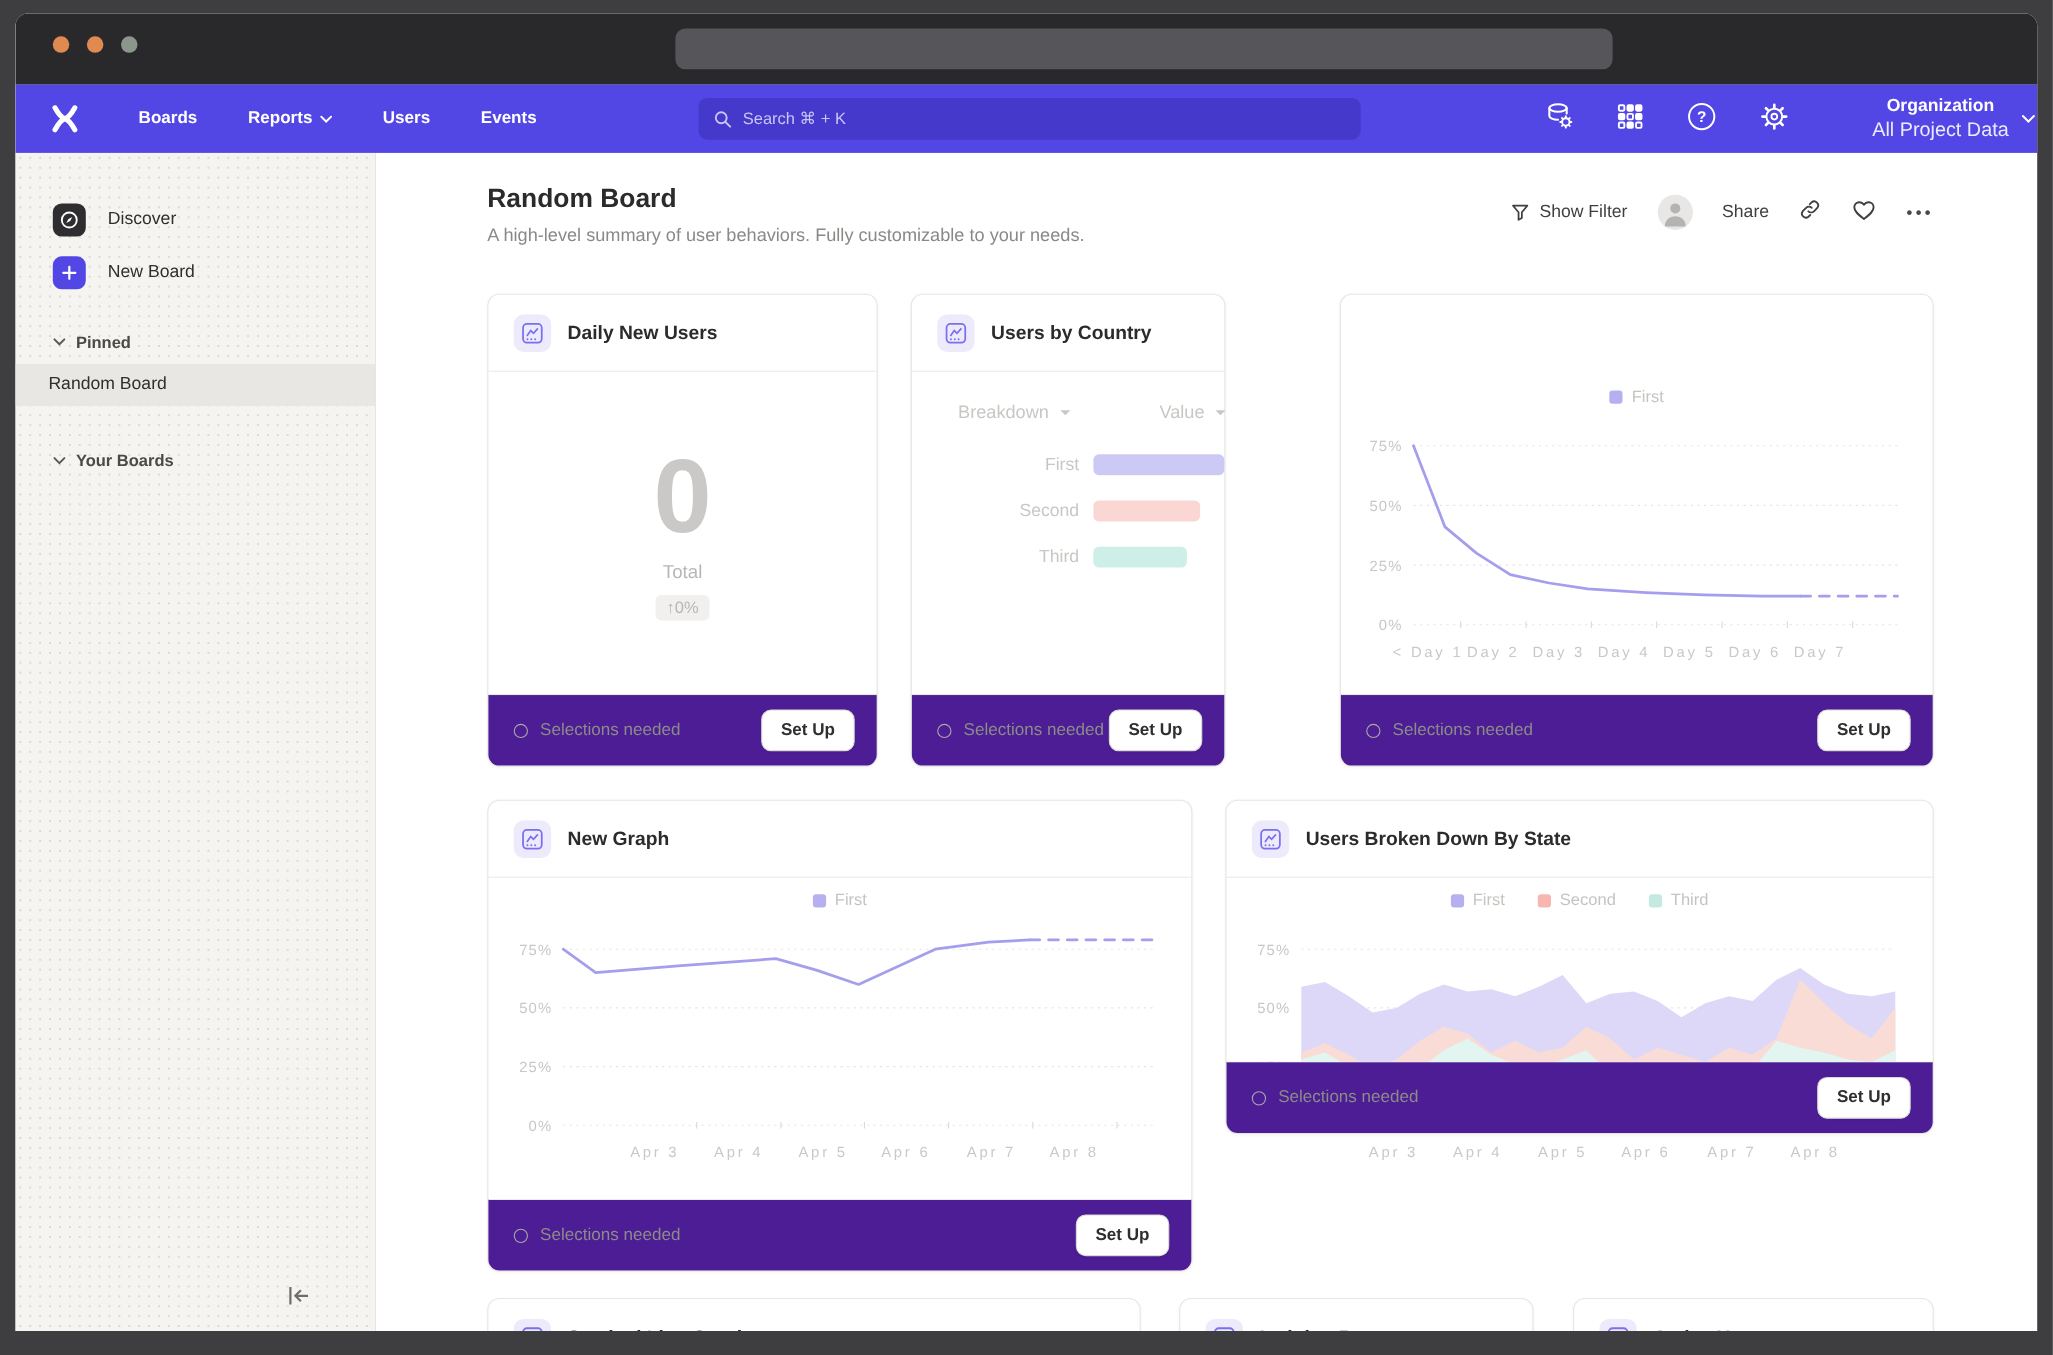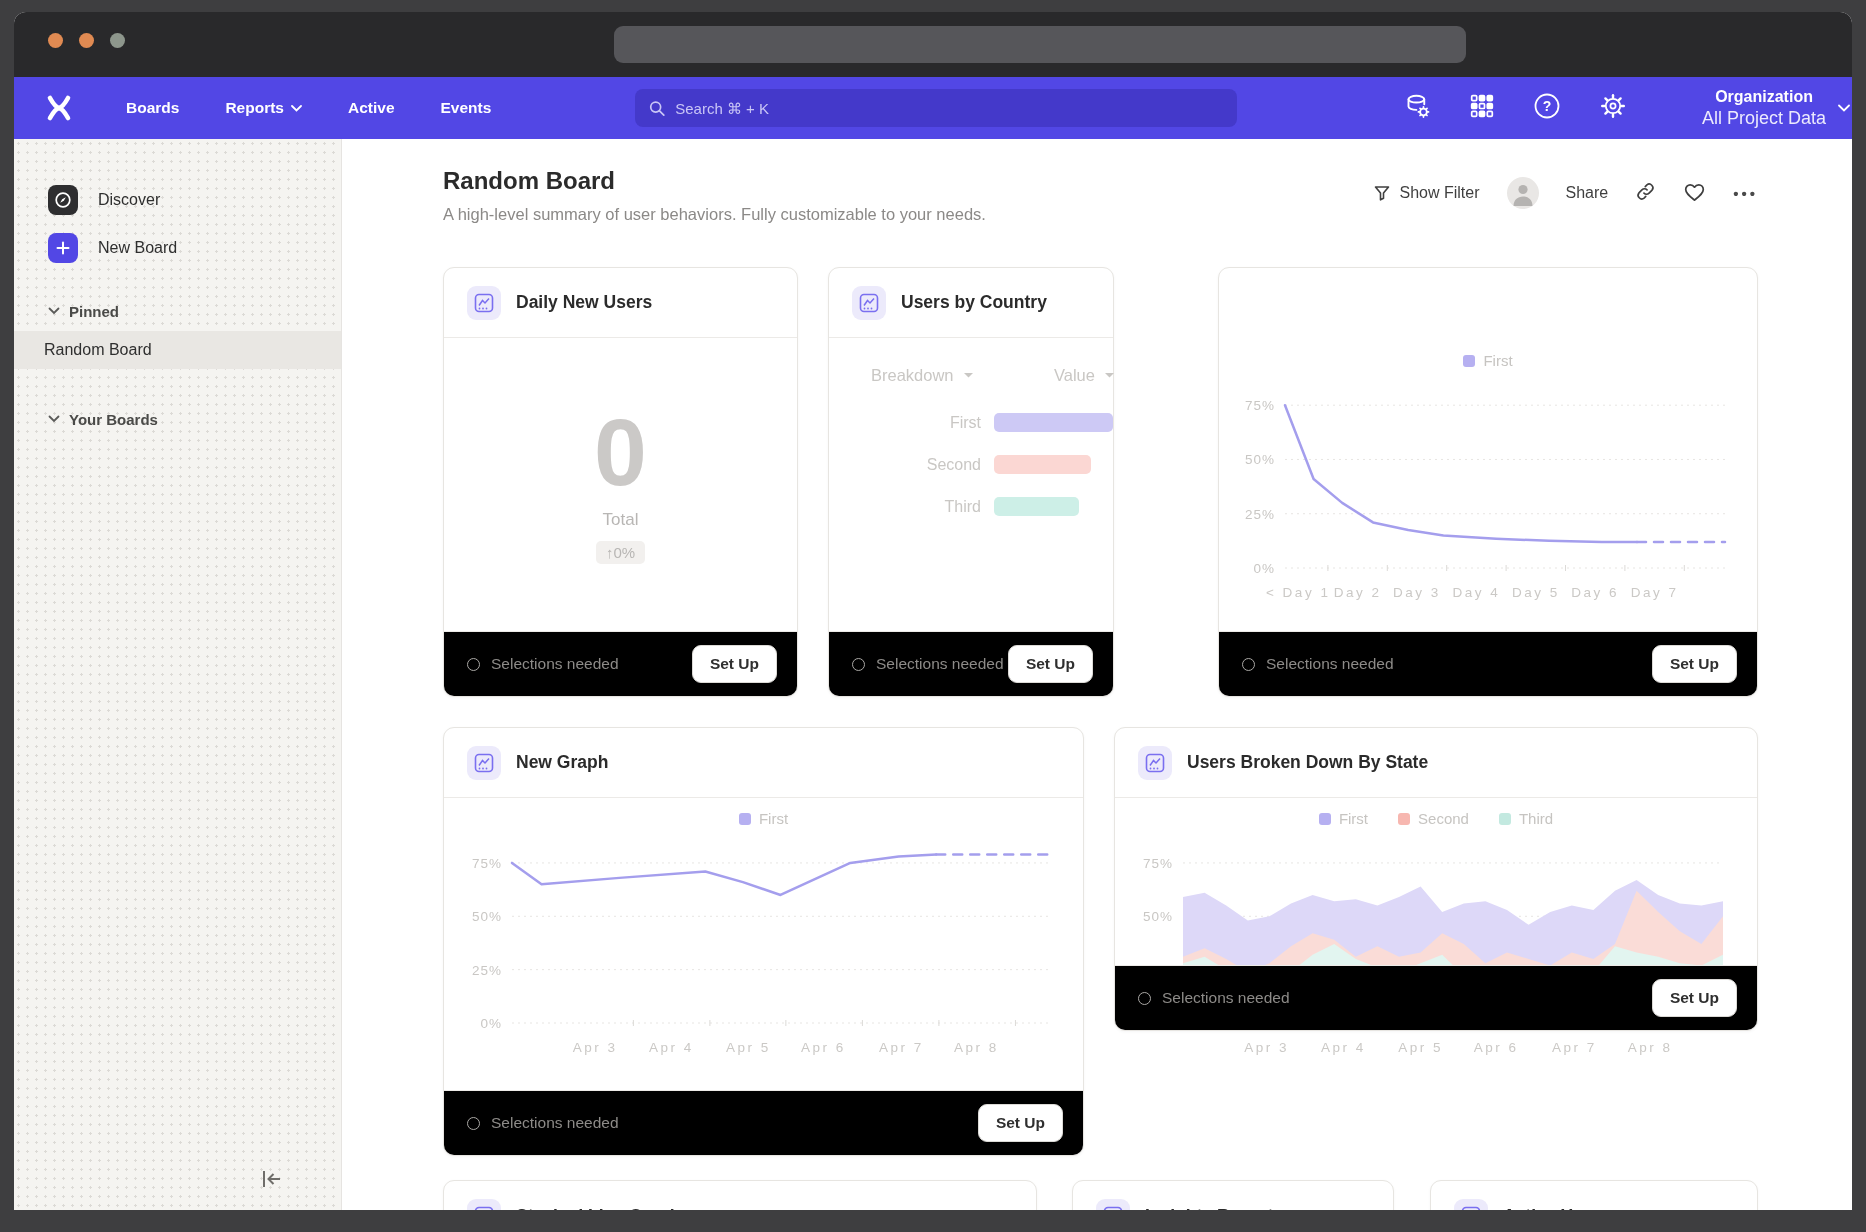--- a/index.html
+++ b/index.html
@@ -59,21 +59,21 @@
   
   .card { position:absolute; background:#fff; border:1px solid #e7e5e1; border-radius:11px;
           box-shadow:0 1px 3px rgba(0,0,0,0.04); }
   .card-head { position:absolute; left:0; right:0; top:0; height:70px; display:flex; align-items:center; gap:15px;
                padding-left:23px; border-bottom:1px solid #eceae7; }
   .card.no-body .card-head { border-bottom:none; }
   .card-icon { width:34px; height:34px; border-radius:9px; display:flex; align-items:center; justify-content:center; flex:none; }
   .card-icon.purple-bg { background:#eceafb; }
   .card-icon.teal-bg { background:#e4f5f1; }
   .card-title { font-size:17.5px; font-weight:700; color:#2b2b2b; }
-  .card-footer { position:absolute; left:0; right:0; bottom:0; height:65px; background:#000000;
+  .card-footer { position:absolute; left:0; right:0; bottom:0; height:65px; background:#4c1d95;
                  border-top:1px solid #edebe8; border-radius:0 0 10px 10px;
                  display:flex; align-items:center; justify-content:space-between; padding:0 20px 0 23px; }
   .status { display:flex; align-items:center; gap:11px; font-size:15.5px; color:#8d8b88; }
   .status-circle { width:13px; height:13px; border:1.5px solid #aaa8a5; border-radius:50%; }
   .setup-btn { background:#fff; border:1px solid #dcdad6; border-radius:9px; padding:9px 17px;
                font-size:15.5px; font-weight:600; color:#2f2f2f; font-family:inherit;
                box-shadow:0 1px 2px rgba(0,0,0,0.05); cursor:pointer; }
 
   
   .big-num-body { position:absolute; left:0; right:0; top:70px; bottom:65px;
@@ -121,21 +121,21 @@
       <span class="nav-item">
           <span>Boards</span>
         </span>
       <span class="nav-item">
         <span>Reports</span>
         <svg width="11" height="7" viewBox="0 0 11 7">
             <polyline points="1,1 5.5,5.5 10,1" stroke="#fff" stroke-width="1.8" fill="none" stroke-linecap="round"></polyline>
           </svg>
       </span>
       <span class="nav-item">
-          <span>Active</span>
+          <span>Users</span>
         </span>
       <span class="nav-item">
           <span>Events</span>
         </span>
     </div>
     <div class="nav-search">
       <svg width="17" height="17" viewBox="0 0 17 17">
           <circle cx="7" cy="7" r="5.2" stroke="#c9c5f6" stroke-width="1.8" fill="none"></circle>
           <line x1="11" y1="11" x2="15.5" y2="15.5" stroke="#c9c5f6" stroke-width="1.8" stroke-linecap="round"></line>
         </svg>

